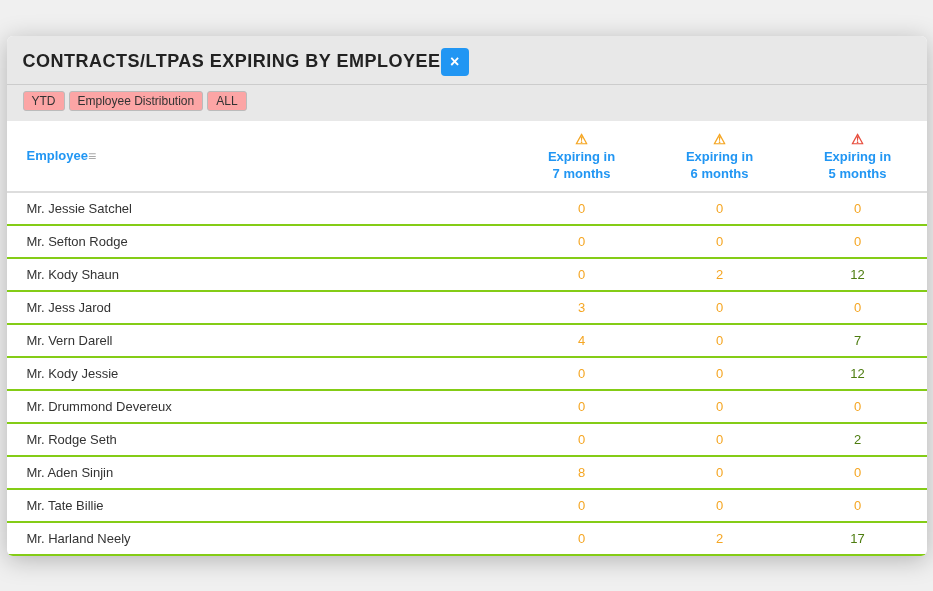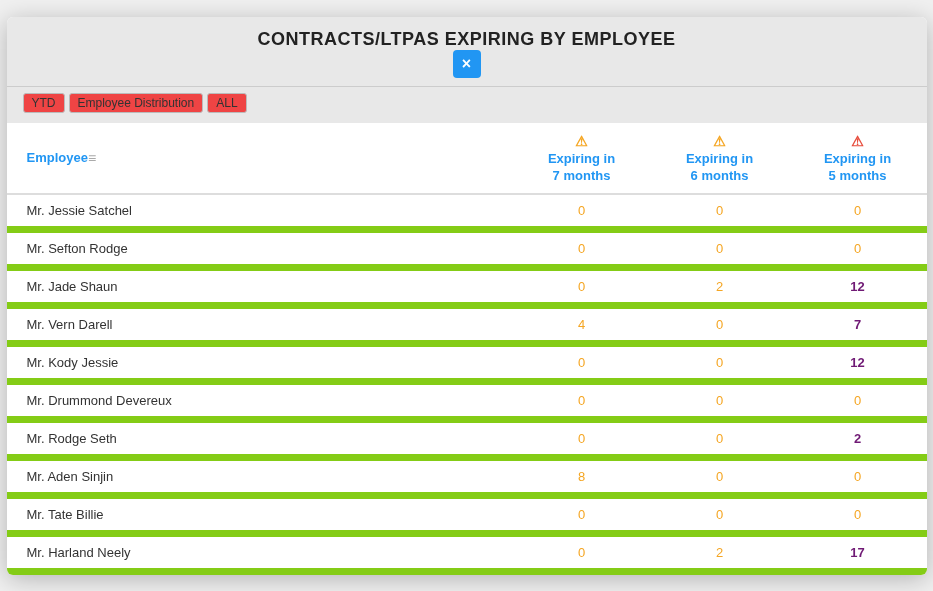--- a/index.html
+++ b/index.html
@@ -17,23 +17,22 @@
       border-radius: 6px;
       box-shadow: 0 4px 24px rgba(0,0,0,0.25);
       width: 920px;
       overflow: hidden;
     }
     .modal-header {
       background: #e8e8e8;
       padding: 12px 16px 8px 16px;
       display: flex;
       align-items: center;
-      justify-content: space-between;
+      justify-content: flex-start;
       border-bottom: 1px solid #ccc;
-      flex-direction: column;
     }
     .modal-title {
       font-size: 18px;
       font-weight: 700;
       color: #222;
       letter-spacing: 0.5px;
     }
     .close-btn {
       background: #2196F3;
       border: none;
@@ -49,21 +48,21 @@
       justify-content: center;
     }
     .filter-bar {
       background: #e8e8e8;
       padding: 6px 16px 10px 16px;
       display: flex;
       gap: 4px;
       align-items: center;
     }
     .filter-btn {
-      background: #ef4444;
+      background: #fca5a5;
       border: 1px solid #bbb;
       border-radius: 3px;
       padding: 2px 8px;
       font-size: 12px;
       color: #333;
       cursor: pointer;
     }
     .table-container {
       overflow-y: auto;
       max-height: 490px;
@@ -95,38 +94,38 @@
       align-items: center;
       gap: 2px;
     }
     .warning-icon {
       font-size: 14px;
     }
     .warn-yellow { color: #f5a623; }
     .warn-orange { color: #f5a623; }
     .warn-red { color: #e74c3c; }
     tbody tr {
-      border-bottom: 7px solid #84cc16;
+      border-bottom: 2px solid #84cc16;
     }
     tbody tr.highlighted {
       background: #e8f4fd;
     }
     tbody td {
       padding: 8px 12px;
       text-align: center;
       color: #555;
     }
     tbody td.employee-name {
       text-align: left;
       padding-left: 20px;
       color: #333;
     }
     .val-yellow { color: #f5a623; font-weight: 500; }
     .val-orange { color: #f5a623; font-weight: 500; }
-    .val-red { color: #701a75; font-weight: 700; }
+    .val-red { color: #4d7c0f; font-weight: 400; }
     .col-separator {
       color: #aaa;
       font-size: 14px;
     }
   </style>
 </head>
 <body>
 
 <div class="modal">
   <div class="modal-header">
@@ -178,24 +177,30 @@
             <td class="val-orange">0</td>
             <td class="val-yellow">0</td>
           </tr>
           <tr>
             <td class="employee-name">Mr. Sefton Rodge</td>
             <td class="val-yellow">0</td>
             <td class="val-orange">0</td>
             <td class="val-yellow">0</td>
           </tr>
           <tr>
-            <td class="employee-name">Mr. Jade Shaun</td>
+            <td class="employee-name">Mr. Kody Shaun</td>
             <td class="val-yellow">0</td>
             <td class="val-orange">2</td>
             <td class="val-red">12</td>
+          </tr>
+          <tr>
+            <td class="employee-name">Mr. Jess Jarod</td>
+            <td class="val-yellow">3</td>
+            <td class="val-orange">0</td>
+            <td class="val-yellow">0</td>
           </tr>
           <tr>
             <td class="employee-name">Mr. Vern Darell</td>
             <td class="val-yellow">4</td>
             <td class="val-orange">0</td>
             <td class="val-red">7</td>
           </tr>
           <tr>
             <td class="employee-name">Mr. Kody Jessie</td>
             <td class="val-yellow">0</td>

